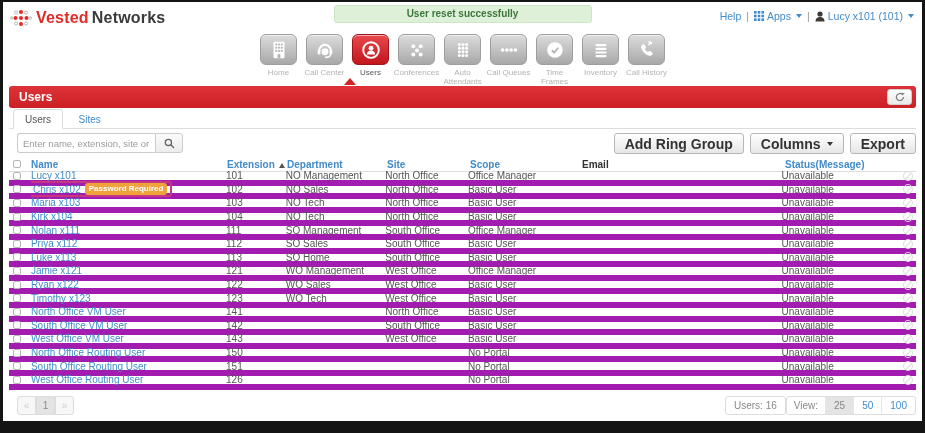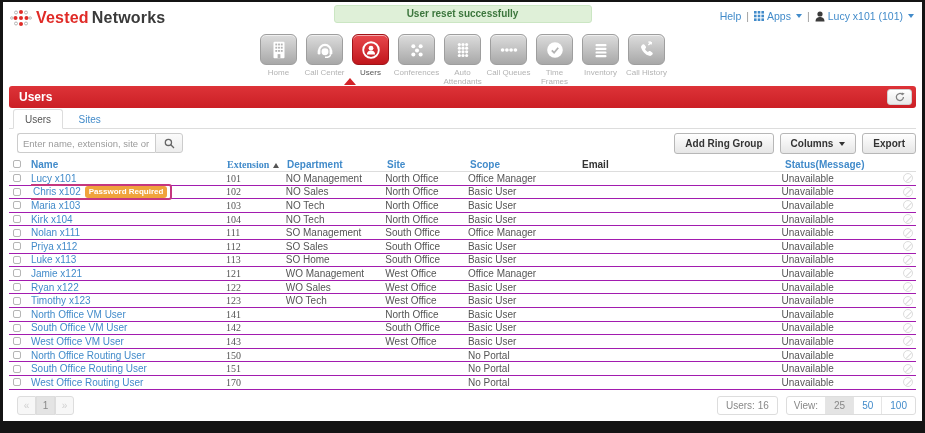--- a/index.html
+++ b/index.html
@@ -54,29 +54,29 @@
   
   .toolbar { position:absolute; top:131px; left:6px; right:6px; height:22px; }
   .search-group { position:absolute; left:8px; top:0; display:flex; }
   .search-input { width:138px; height:20px; border:1px solid #ccc; border-right:none; border-radius:3px 0 0 3px;
     font-size:9.5px; padding:0 5px; color:#555; font-family:"Liberation Sans", sans-serif; }
   .search-input::placeholder { color:#9b9b9b; }
   .search-btn { width:28px; height:20px; border:1px solid #ccc; border-radius:0 3px 3px 0;
     background:linear-gradient(#fbfbfb,#ededed); display:flex; align-items:center; justify-content:center; cursor:pointer; }
   .btn-group-right { position:absolute; right:0; top:0; display:flex; gap:6px; }
   .btn { height:21px; background:linear-gradient(#ffffff,#e6e6e6); border:1px solid #b7b7b7; border-radius:3px;
-    font-size:10px; font-weight:bold; color:#333; padding:0 10px; display:flex; align-items:center; gap:4px; cursor:pointer;text-align:center; }
+    font-size:14px; font-weight:bold; color:#333; padding:0 10px; display:flex; align-items:center; gap:4px; cursor:pointer;text-align:center; }
 
   
   .tablewrap { position:absolute; top:155px; left:6px; right:6px; }
-  .trow { display:flex; align-items:center; border-bottom:1px solid #a21caf; height:13.6px; font-size:10px; color:#555; }
+  .trow { display:flex; align-items:center; border-bottom:6px solid #a21caf; height:13.6px; font-size:10px; color:#555; }
   .thead { height:15px; font-weight:bold; border-bottom:1px solid #ddd; color:#428bca; }
   .col-check { width:22px; display:flex; align-items:center; }
   .col-name { width:196px; display:flex; align-items:center; overflow:hidden; white-space:nowrap; }
-  .col-ext { width:60px;font-family:Liberation Serif, serif; }
+  .col-ext { width:60px; }
   .col-dept { width:100px; }
   .col-site { width:83px; }
   .col-scope { width:112px; }
   .col-email { width:203px; }
   .col-status { width:122px; }
   .col-action { flex:1; display:flex; justify-content:flex-end; padding-right:3px; }
   .thead .col-email { color:#333; }
   .cb { width:8px; height:8px; border:1px solid #b5b5b5; border-radius:2px; background:#fff; margin-left:4px; cursor:pointer; }
   .sort-icon { display:inline-block; width:0; height:0; border-left:3.5px solid transparent; border-right:3.5px solid transparent;
     border-bottom:5px solid #555; margin-left:4px; }
@@ -90,21 +90,21 @@
   .ban-icon::after { content:""; position:absolute; left:-2px; top:3.5px; width:14px; height:1px;
     background:#dcdcdc; transform:rotate(-45deg); }
 
   
   .pagination { position:absolute; top:394px; left:14px; display:flex; }
   .pg { min-width:19px; height:19px; border:1px solid #ddd; background:#f7f7f7; color:#cfcfcf;
     font-size:10px; display:flex; align-items:center; justify-content:center; cursor:pointer; }
   .pg.current { background:#e4e4e4; color:#888; }
   .pg:first-child { border-radius:3px 0 0 3px; }
   .pg:last-child { border-radius:0 3px 3px 0; }
-  .footer-right { position:absolute; top:394px; right:6px; display:flex; gap:8px; font-size:10px; color:#888;padding-left:48px; }
+  .footer-right { position:absolute; top:394px; right:6px; display:flex; font-size:10px; color:#888;padding-left:48px; }
   .users-count { border:1px solid #ddd; border-radius:3px; height:19px; display:flex; align-items:center; padding:0 8px; }
   .view-group { border:1px solid #ddd; border-radius:3px; height:19px; display:flex; align-items:stretch; overflow:hidden; }
   .view-label { display:flex; align-items:center; padding:0 7px; }
   .view-opt { display:flex; align-items:center; padding:0 8px; border-left:1px solid #e5e5e5; color:#428bca; cursor:pointer; }
   .view-opt.active { background:#e4e4e4; color:#888; }
 </style>
 </head>
 <body>
 
 <div class="page">
@@ -658,21 +658,21 @@
     <div class="trow">
       <div class="col-check">
             <span class="cb"></span>
           </div>
       <div class="col-name">
         <span class="name-wrap">
           <a class="name-link">West Office Routing User</a>
 
         </span>
       </div>
-      <div class="col-ext">170</div>
+      <div class="col-ext">126</div>
       <div class="col-dept"></div>
       <div class="col-site"></div>
       <div class="col-scope">No Portal</div>
       <div class="col-email"></div>
       <div class="col-status">Unavailable</div>
       <div class="col-action">
             <span class="ban-icon"></span>
           </div>
     </div>
   </div>

